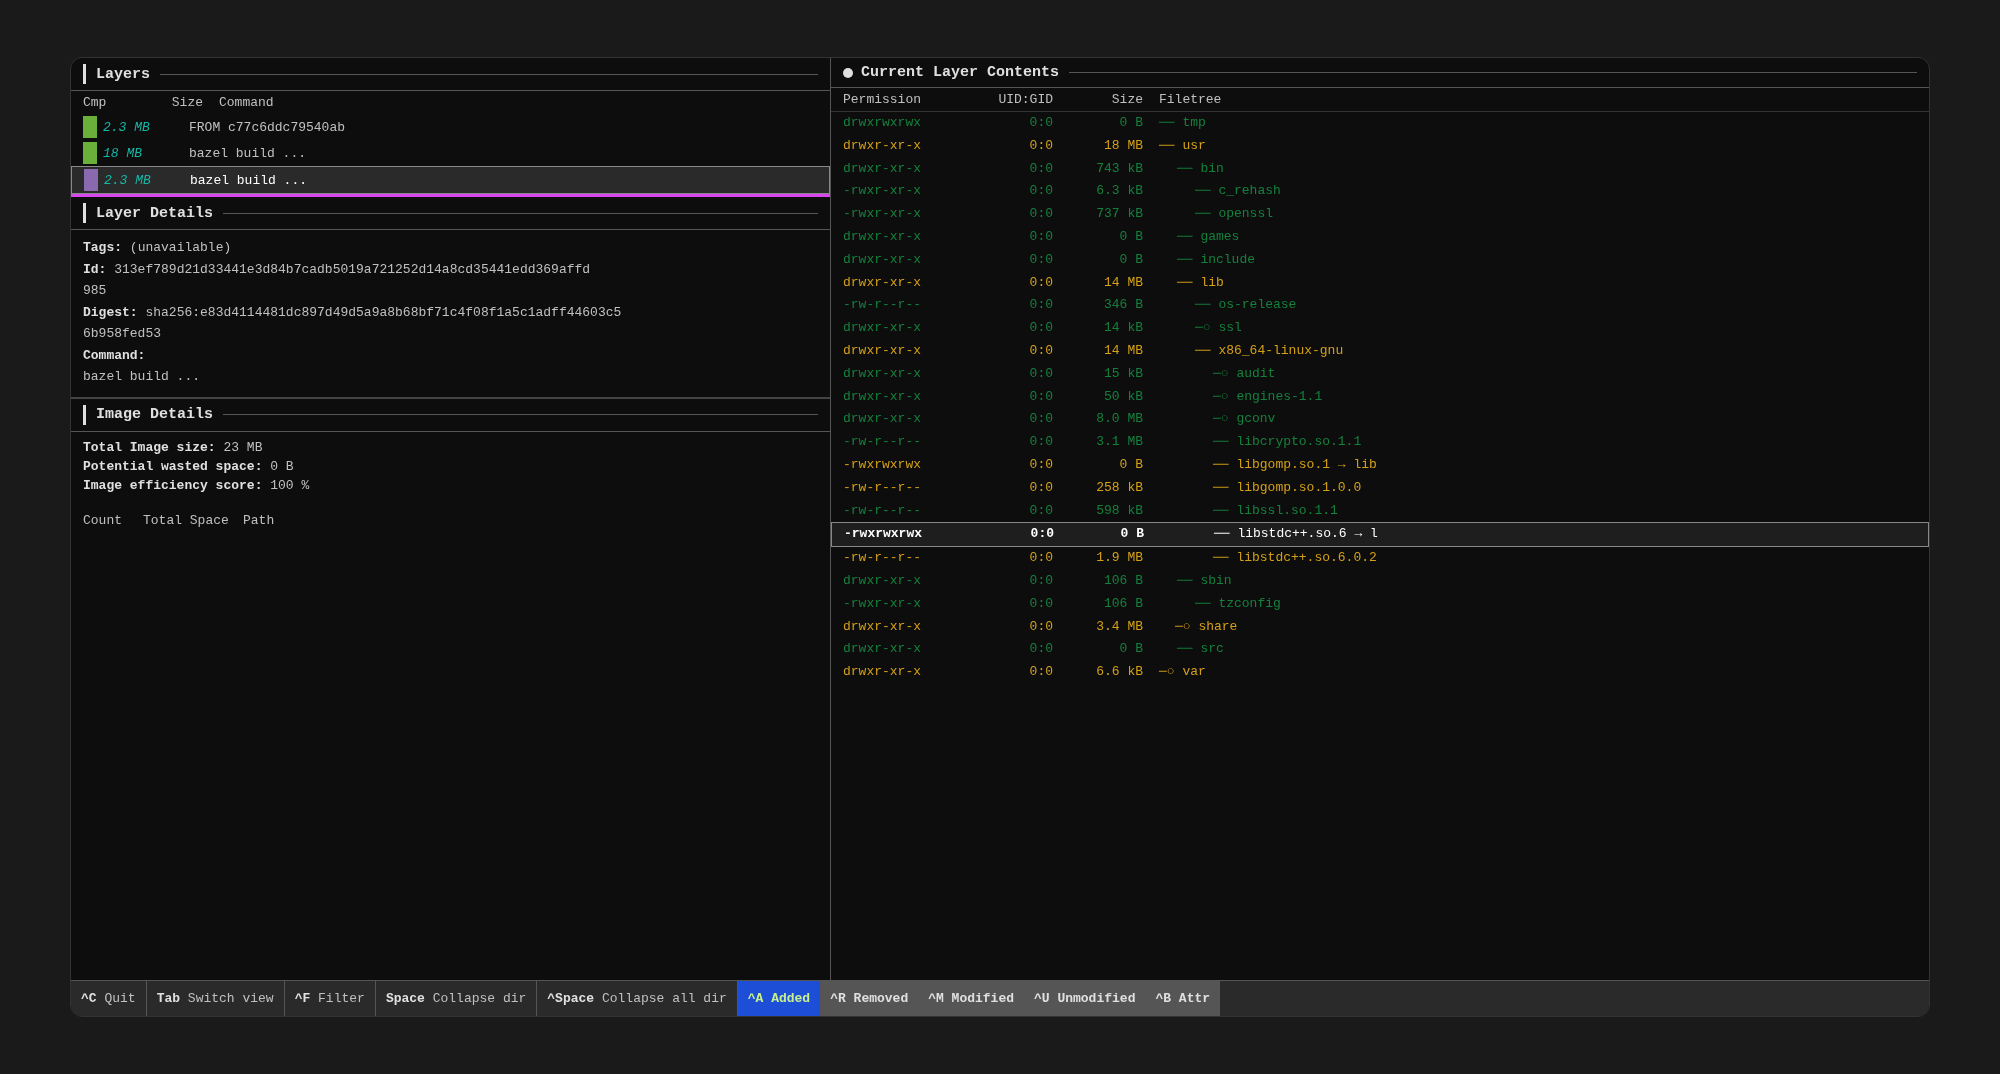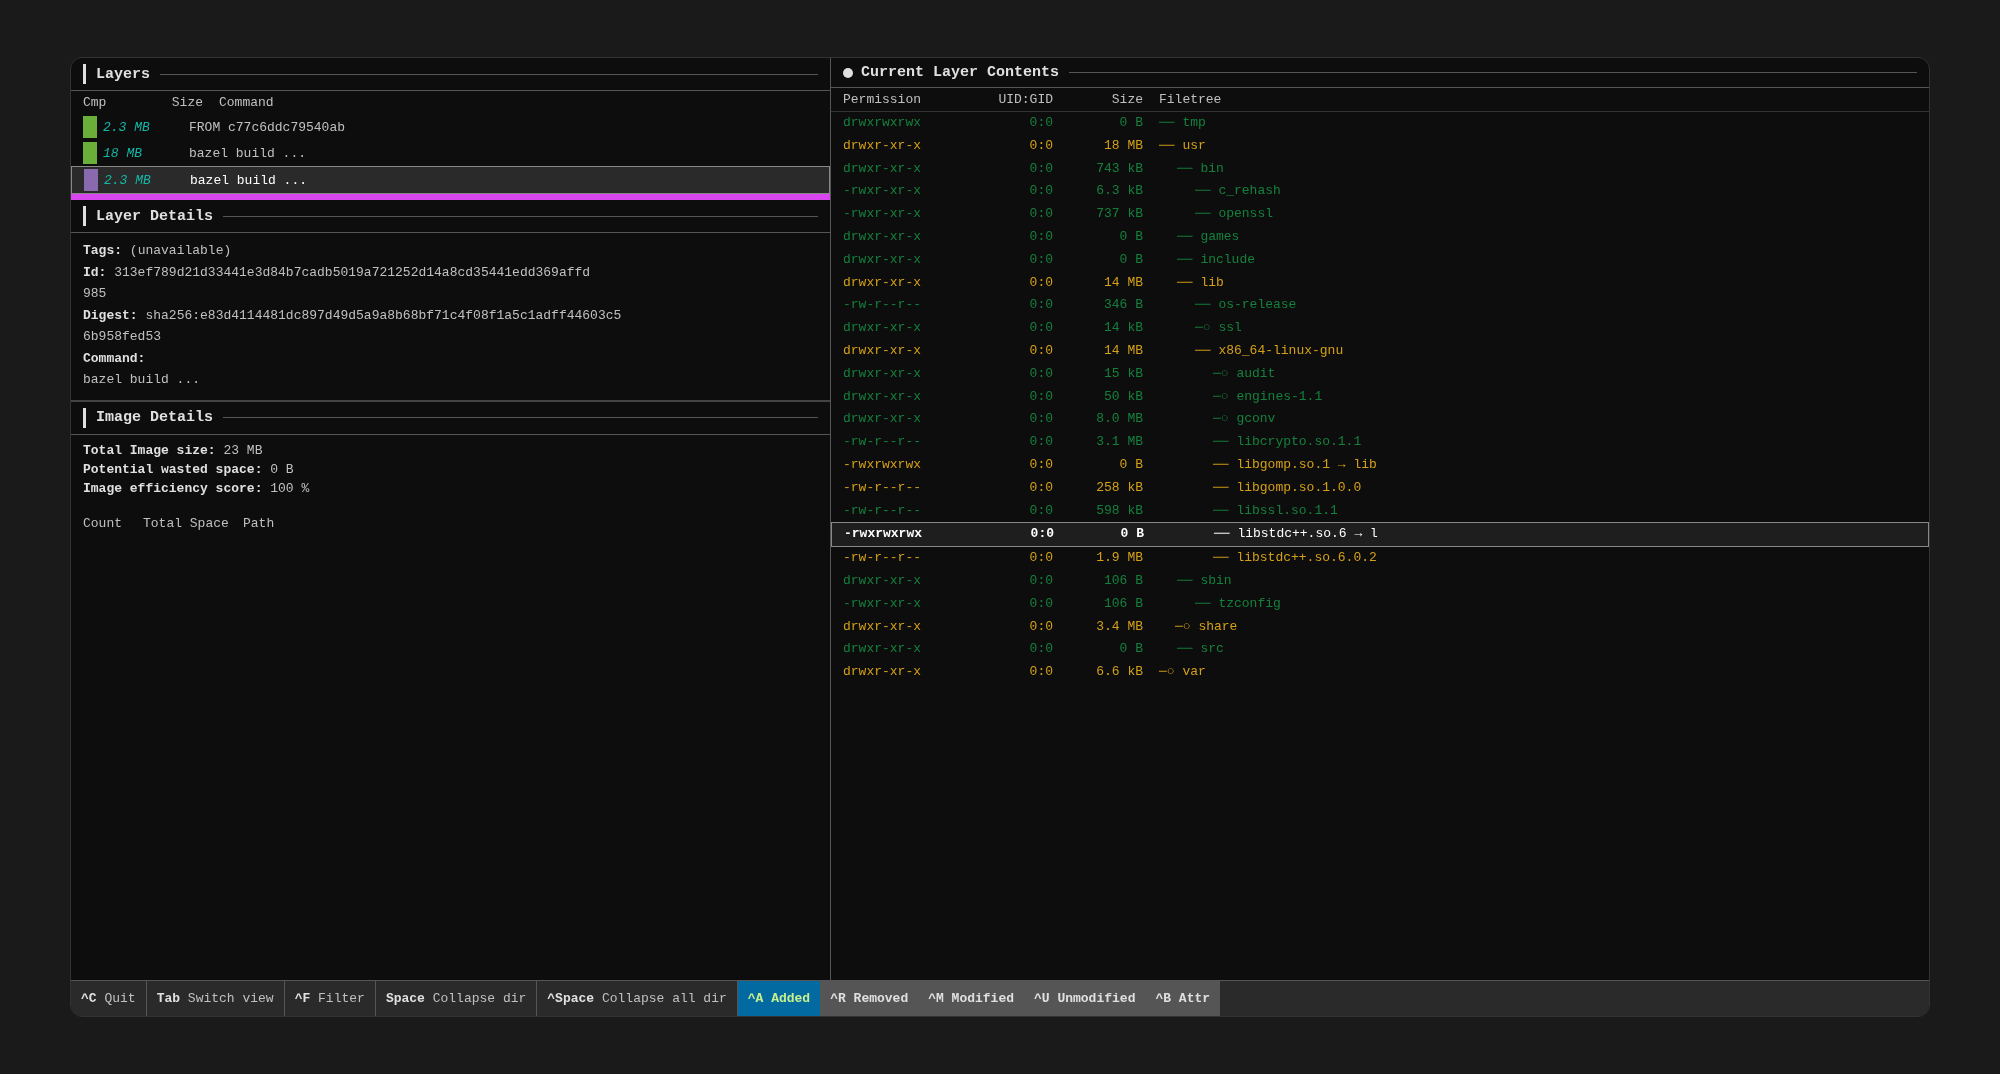--- a/index.html
+++ b/index.html
@@ -56,21 +56,21 @@
       background: #e0e0e0;
       margin-right: 10px;
     }
     .section-header .line {
       flex: 1;
       height: 1px;
       background: #555;
       margin-left: 10px;
     }
     .layers-section {
-      border-bottom: 6px solid #d946ef;
+      border-bottom: 3px solid #d946ef;
     }
     .col-headers {
       display: flex;
       padding: 4px 12px;
       color: #c0c0c0;
       font-size: 13px;
     }
     .col-cmp { width: 50px; }
     .col-size { width: 70px; text-align: right; }
     .col-cmd { flex: 1; margin-left: 16px; }
@@ -198,21 +198,21 @@
     }
     .status-badge {
       display: flex;
       align-items: center;
       padding: 0 10px;
       height: 100%;
       font-size: 13px;
       font-weight: bold;
       white-space: nowrap;
     }
-    .badge-added { background: #0369a1; color: #c8f08f; }
+    .badge-added { background: #1d4ed8; color: #c8f08f; }
     .badge-removed { background: #555; color: #e0e0e0; }
     .badge-modified { background: #555; color: #e0e0e0; }
     .badge-unmodified { background: #555; color: #e0e0e0; }
     .badge-attr { background: #555; color: #e0e0e0; }
   </style>
 </head>
 <body>
 
 <div class="terminal-window">
   <div class="terminal-content">

